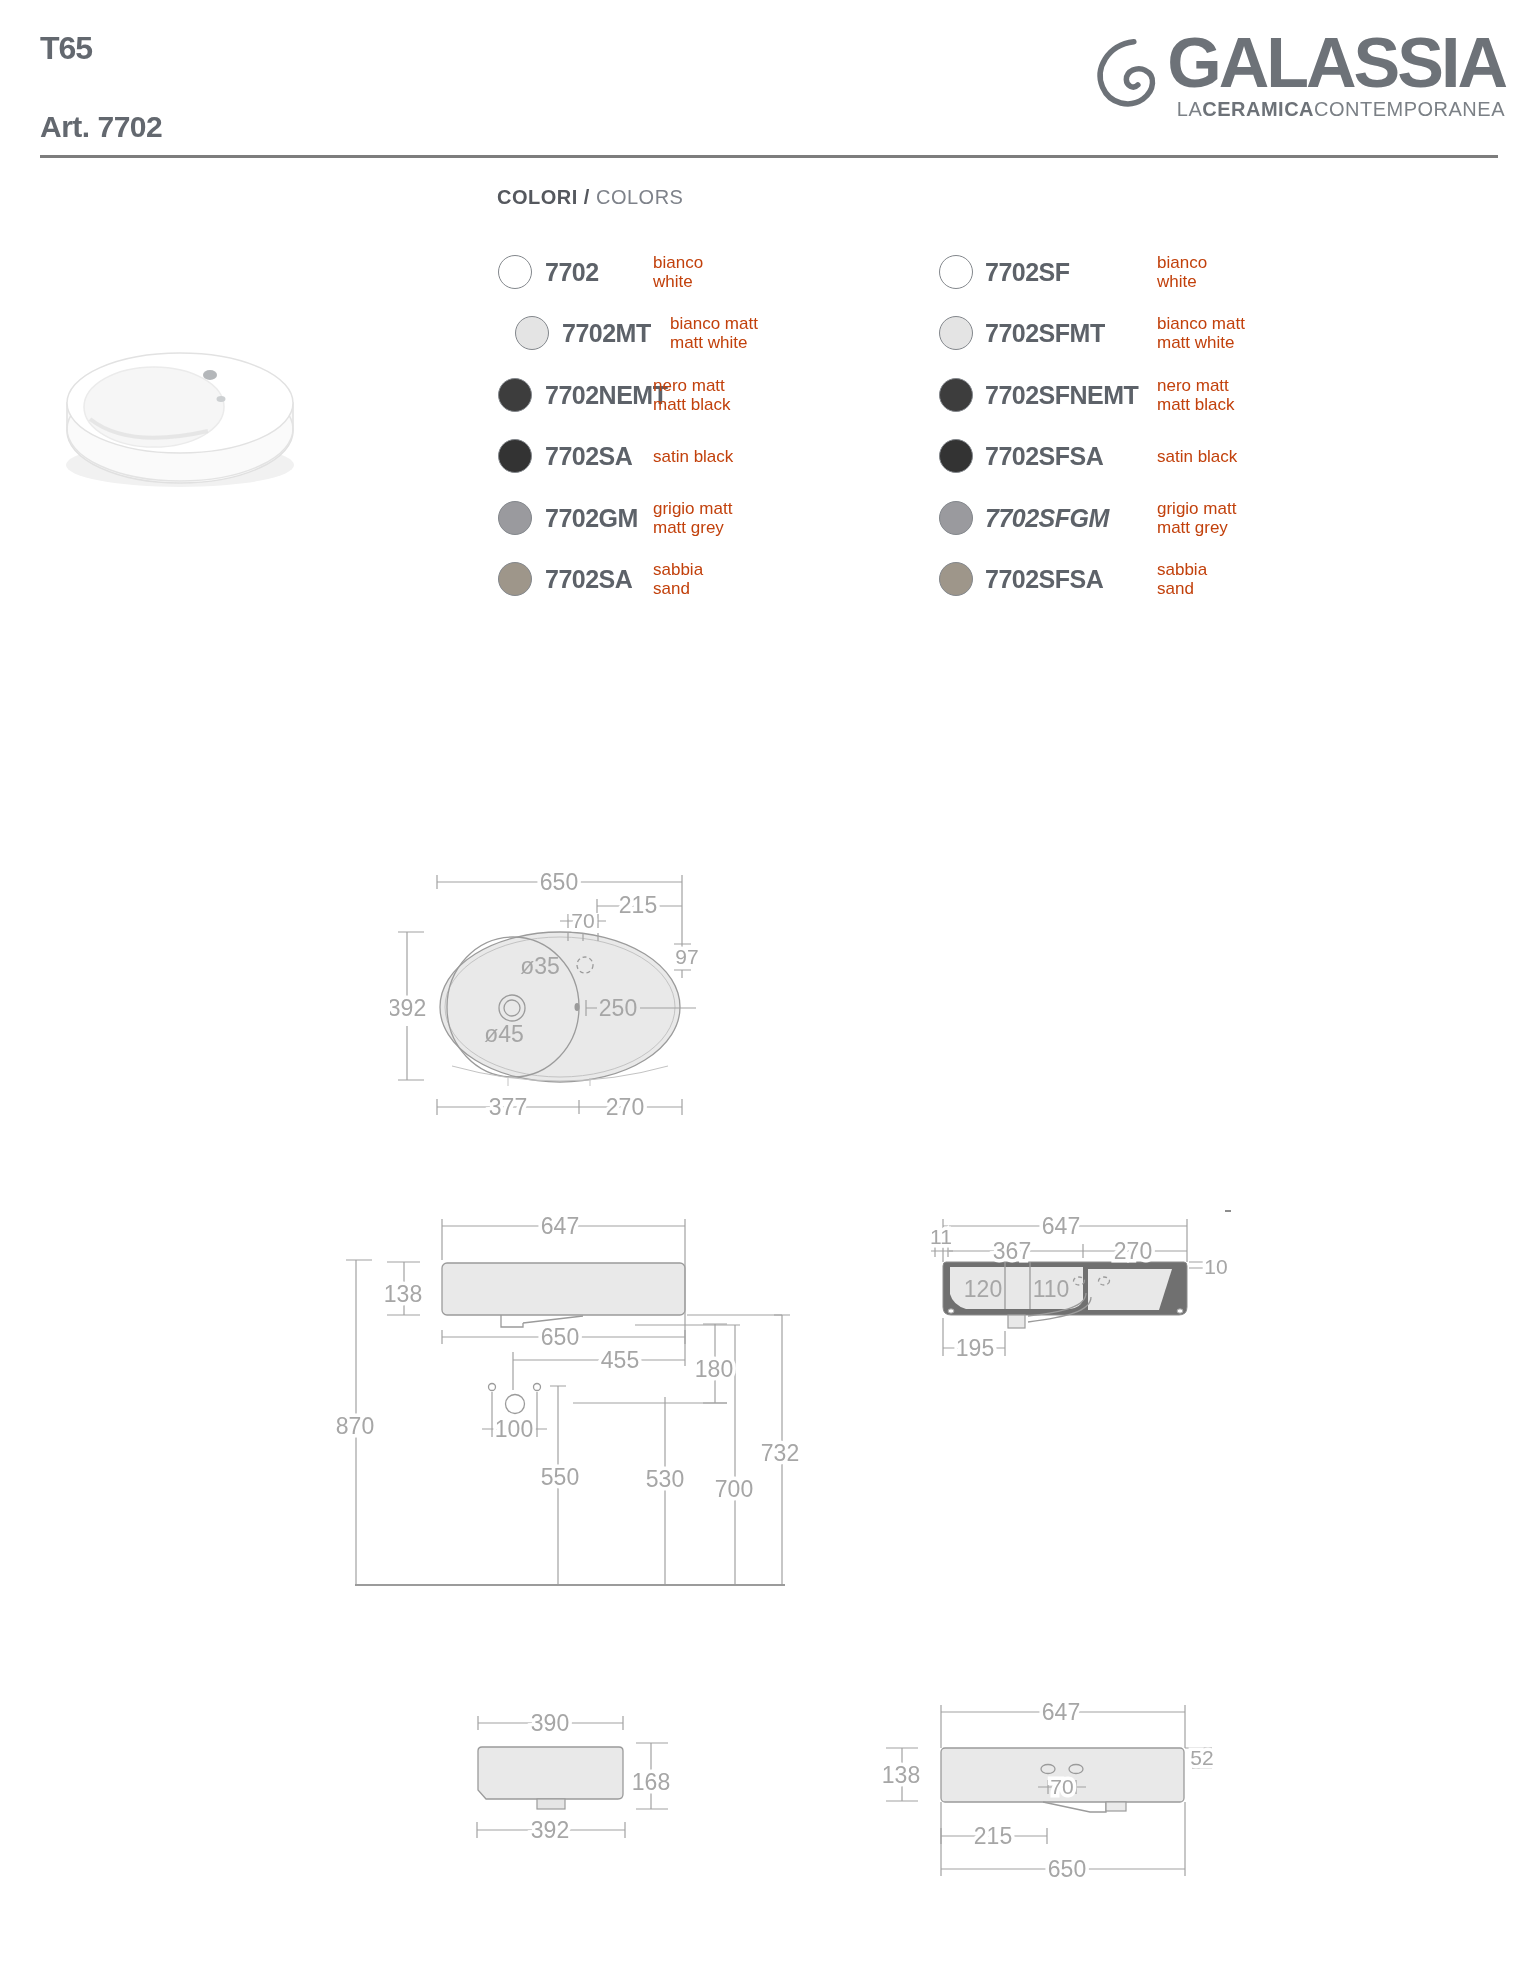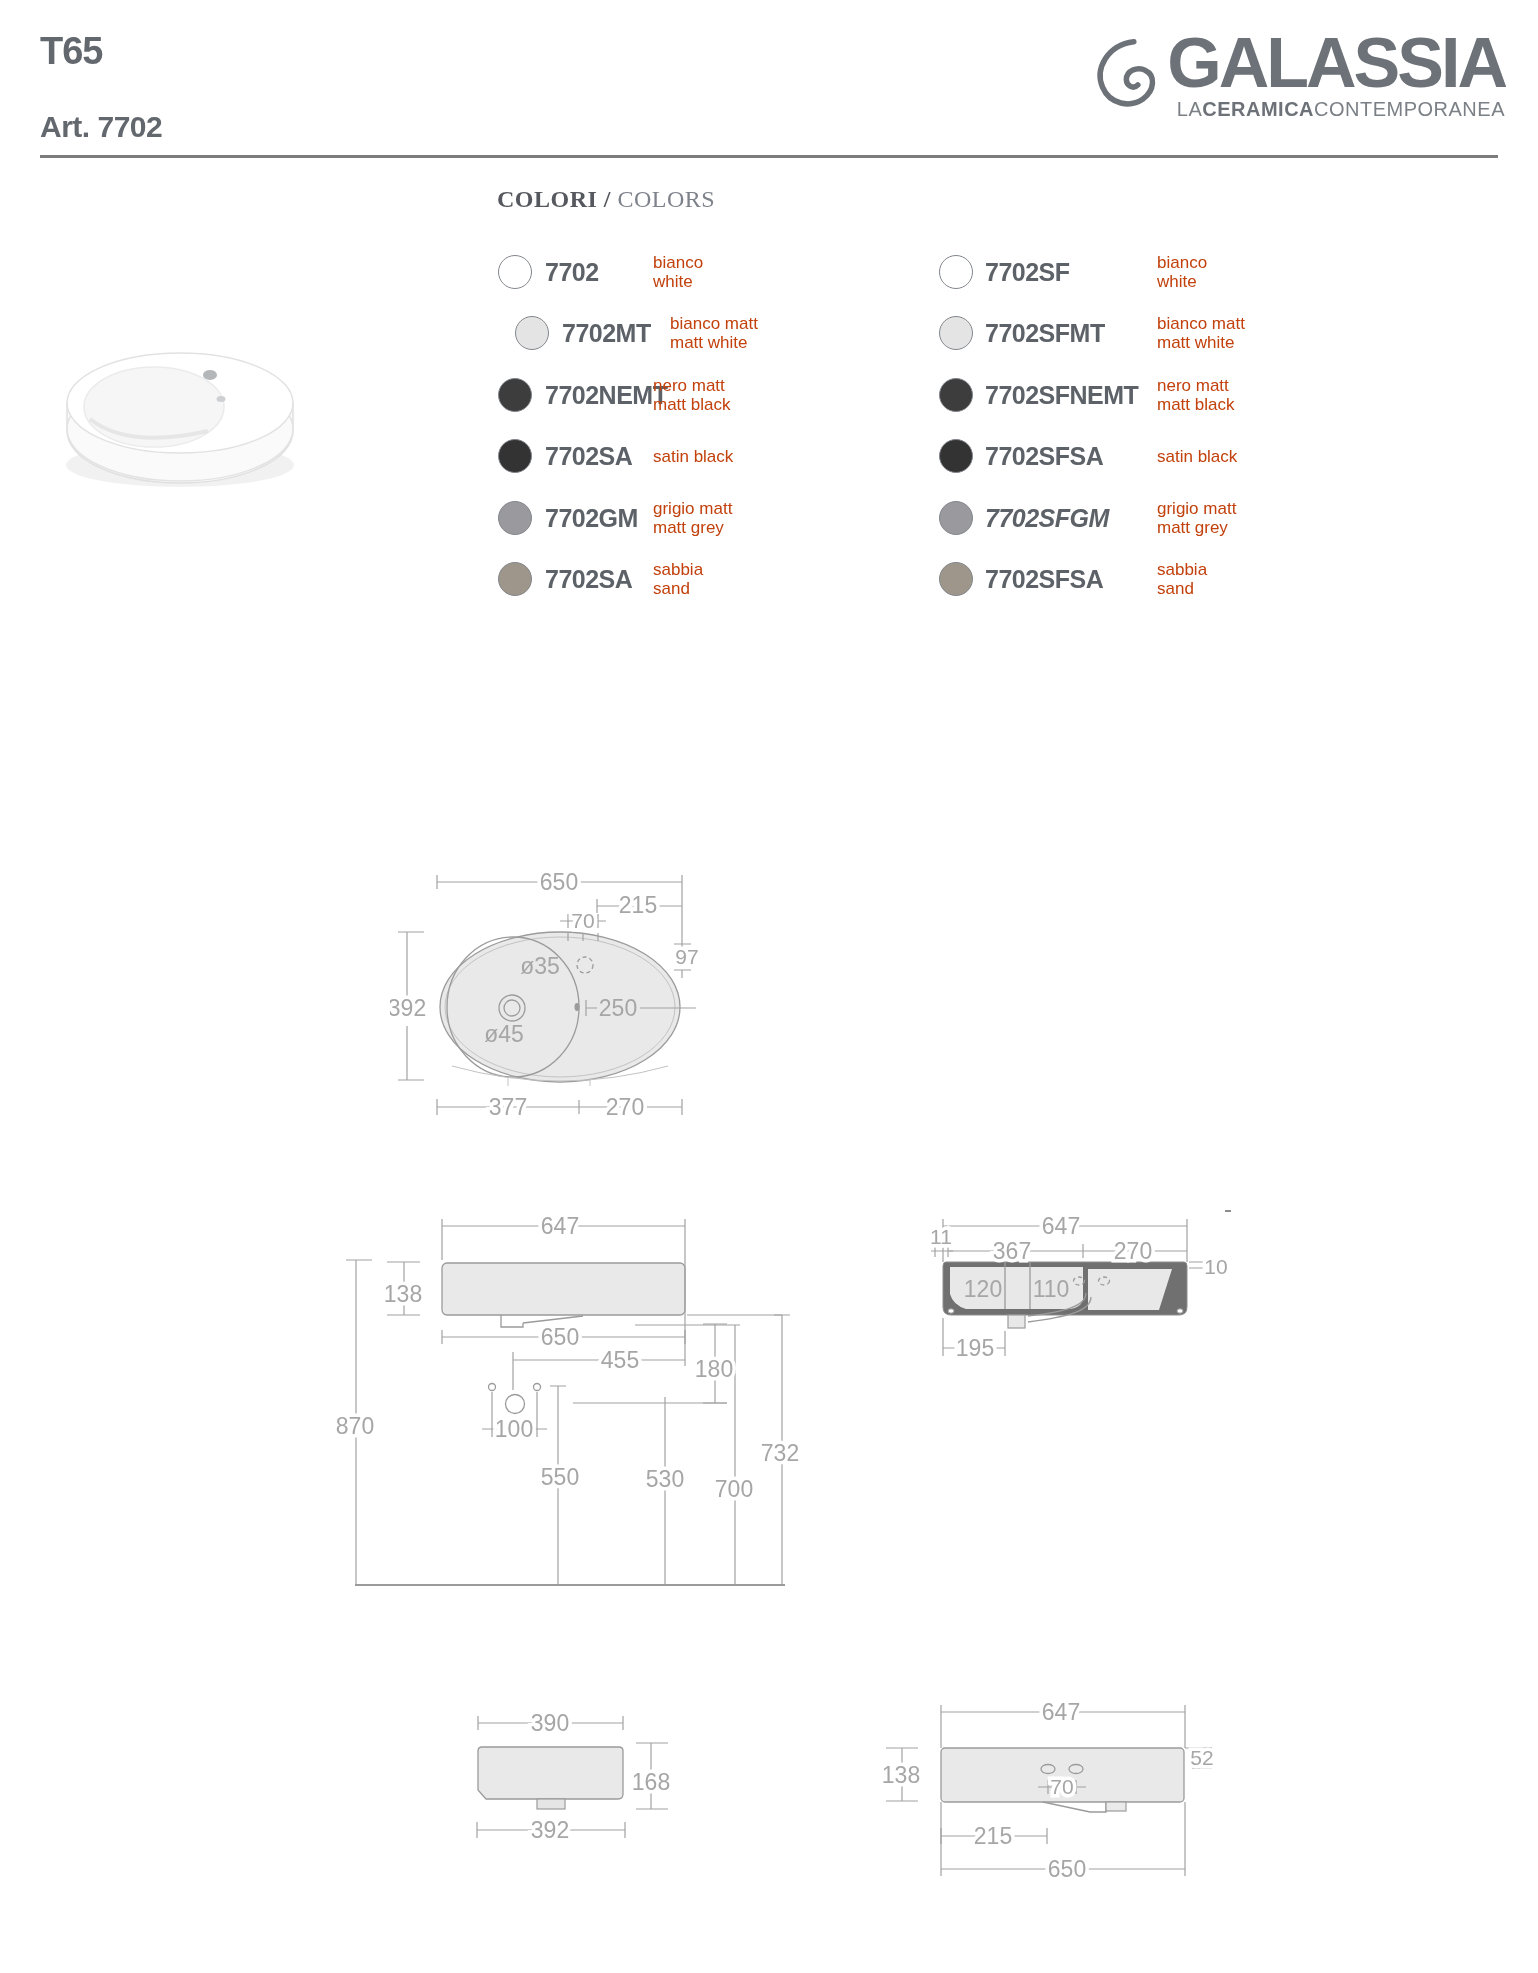--- a/index.html
+++ b/index.html
@@ -1,33 +1,33 @@
 <!DOCTYPE html>
 <html><head>
 <meta charset="utf-8">
 <style>
   html,body { margin:0; padding:0; background:#fff; }
   .page {
     position:relative; width:1538px; height:1973px; background:#ffffff;
     font-family:"Liberation Sans", sans-serif; overflow:hidden;
   }
   
-  .model { position:absolute; left:40px; top:30px; font-size:38px; font-weight:700;
+  .model { position:absolute; left:40px; top:30px; font-size:32px; font-weight:700;
            color:#63686f; letter-spacing:-1px; }
   .article { position:absolute; left:40px; top:110px; font-size:30px; font-weight:700;
            color:#63686f; letter-spacing:-0.5px; }
   .rule { position:absolute; left:40px; top:155px; width:1458px; height:3px; background:#7d7d7d; }
   
   .logo { position:absolute; right:33px; top:30px; display:flex; align-items:center; gap:0; }
   .logo-text { display:flex; flex-direction:column; align-items:flex-end; }
   .brand { font-size:70px; font-weight:700; color:#6d7278; letter-spacing:-3px; line-height:0.95; }
   .tagline { font-size:20px; color:#7b8086; letter-spacing:0.5px; margin-top:1px; }
   .tagline b { font-weight:700; color:#6d7278; }
   
-  .colors-heading { position:absolute; left:497px; top:186px; font-size:24px; color:#7e828a; letter-spacing:0.5px;font-family:Liberation Serif, serif; }
+  .colors-heading { position:absolute; left:497px; top:186px; font-size:20px; color:#7e828a; letter-spacing:0.5px; }
   .colors-heading b { color:#55585e; font-weight:700; }
   .swatch-row { position:absolute; height:36px; display:flex; align-items:center; }
   .swatch { width:34px; height:34px; border-radius:50%; border:1.5px solid #83878c; box-sizing:border-box; }
   .code { font-size:25px; font-weight:700; color:#5d6269; letter-spacing:-0.5px; }
   .desc { font-size:17px; line-height:19px; color:#c2410c; }
   
   .drw { position:absolute; }
   .ln   { stroke:#a2a2a2; stroke-width:1.2; fill:none; }
   .ln2  { stroke:#9b9b9b; stroke-width:1.3; fill:none; }
   .lnlt { stroke:#c3c3c3; stroke-width:1; fill:none; }

